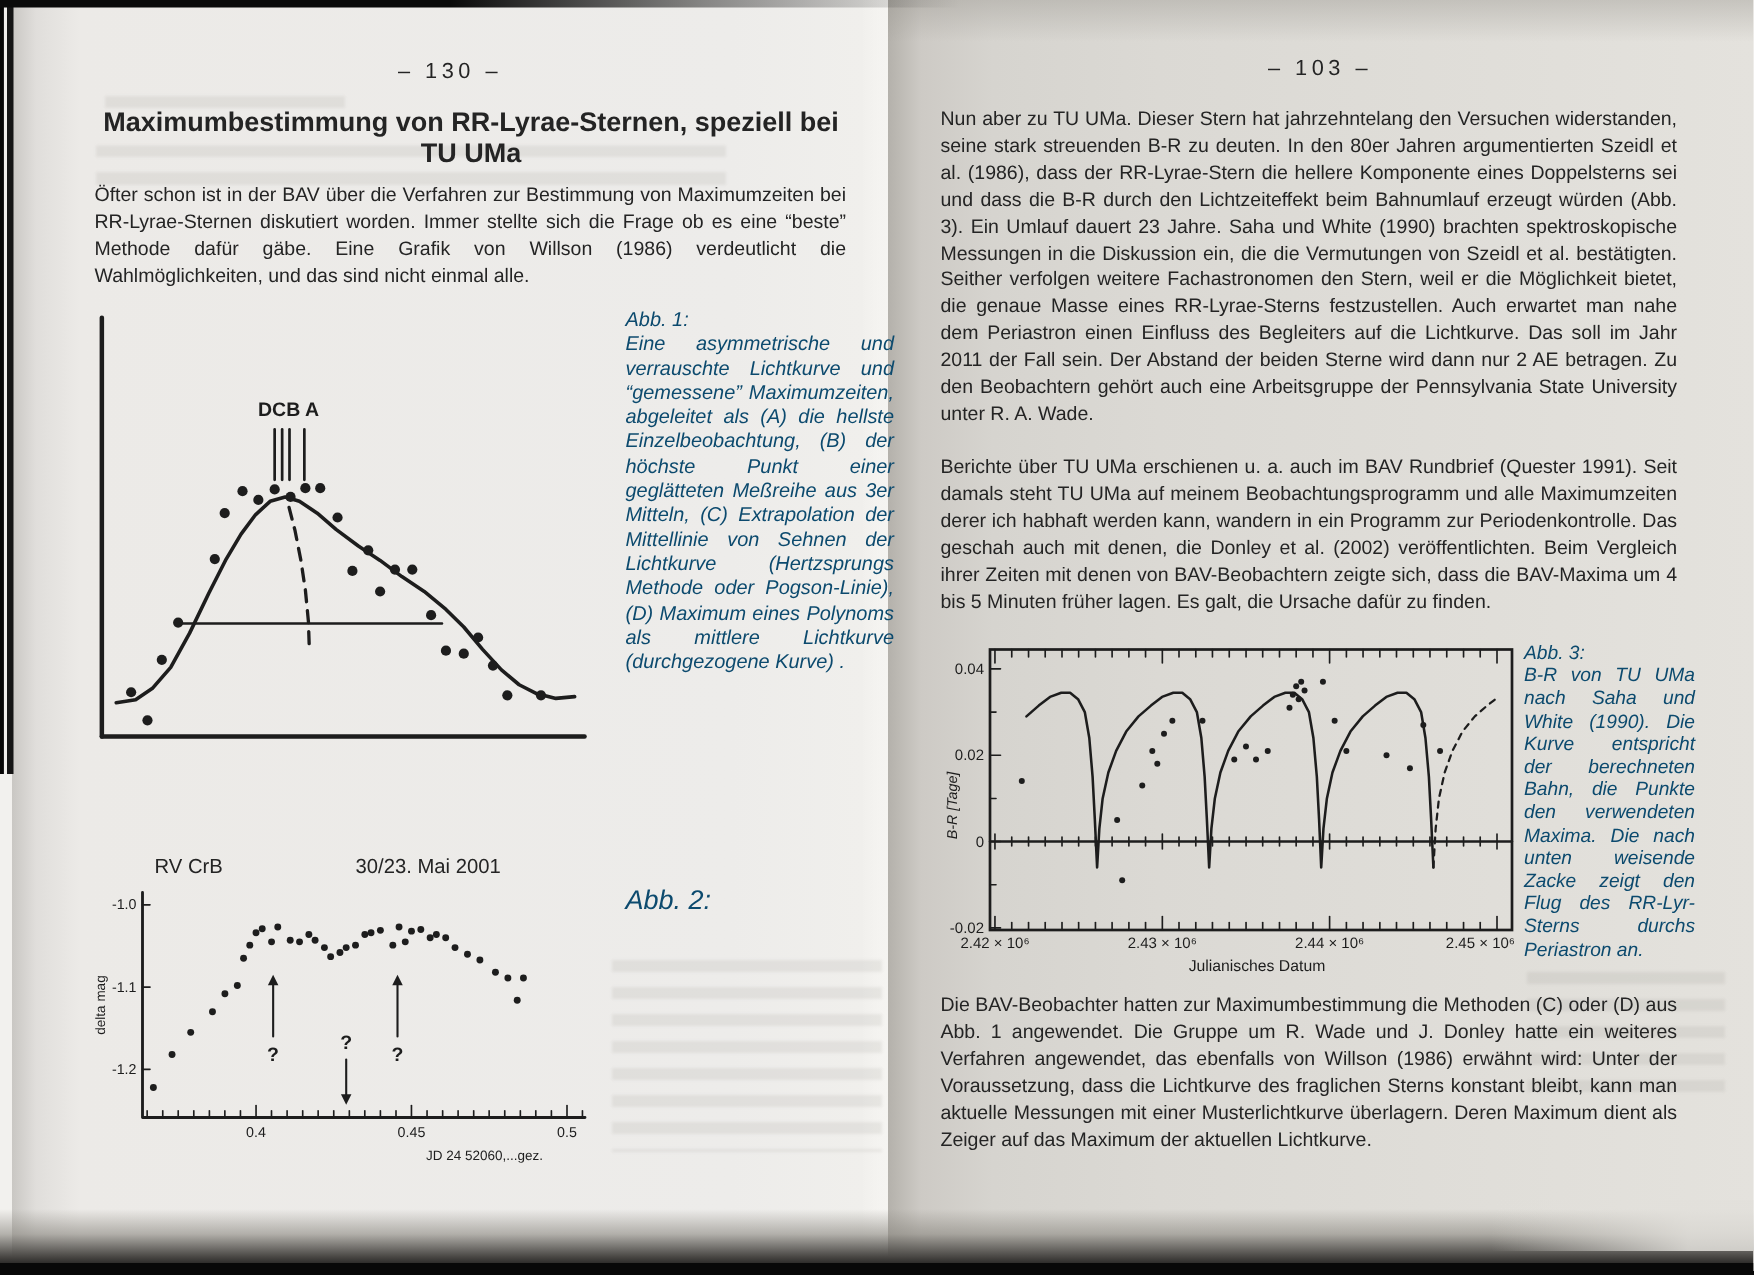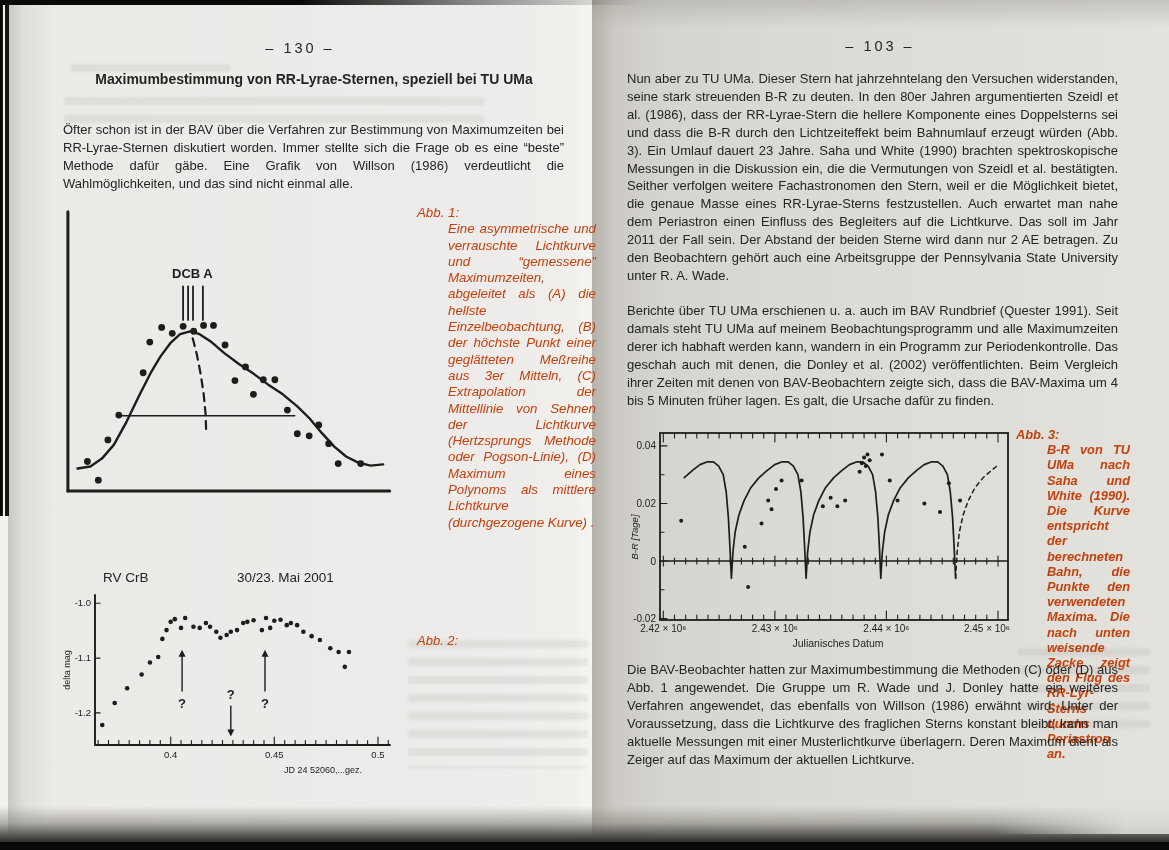--- a/index.html
+++ b/index.html
@@ -20,27 +20,27 @@
     background:linear-gradient(90deg,#0a0a0a 0 300px,rgba(10,10,10,.45) 470px,rgba(10,10,10,0) 640px);}
   .edge-bottom{position:absolute;left:0;top:806px;width:1169px;height:44px;
     background:linear-gradient(180deg,rgba(170,167,161,0) 0%,rgba(138,135,128,.6) 38%,#4a4845 72%,#121110 92%,#050505 100%);}
   .edge-bottom-black{position:absolute;left:0;top:842px;width:1169px;height:8px;background:#080808;}
   .band-fade{position:absolute;right:0;top:800px;width:175px;height:34px;
     background:linear-gradient(90deg,rgba(221,219,214,0),rgba(226,224,219,.85) 75%);}
   .ghost{position:absolute;opacity:.38;filter:blur(1.2px);pointer-events:none;
     background:repeating-linear-gradient(180deg,rgba(140,137,130,.35) 0 8px,rgba(140,137,130,0) 8px 18px);}
   .txt{position:absolute;font-size:13px;line-height:17.9px;text-align:justify;}
   .pagenum{position:absolute;font-size:14.5px;letter-spacing:3px;text-align:center;}
-  .title{position:absolute;font-weight:bold;font-size:14px;text-align:center;}
+  .title{position:absolute;font-weight:bold;font-size:18px;text-align:center;}
   .author{position:absolute;font-size:14px;text-align:center;}
-  .caption{position:absolute;font-style:italic;color:#c2410c;}
-  .caption .cap-body{text-align:justify;margin-left:31px;}
+  .caption{position:absolute;font-style:italic;color:#0c4a6e;}
+  .caption .cap-body{text-align:justify;}
   .abb1{font-size:13.3px;line-height:16.3px;}
-  .abb2{font-size:13px;line-height:17.6px;margin-top:40px;}
-  .abb3{font-size:12.8px;line-height:15.2px;font-weight:bold;}
+  .abb2{font-size:18px;line-height:17.6px;}
+  .abb3{font-size:12.8px;line-height:15.2px;}
   .figlabel{position:absolute;font-size:13.5px;}
   .underline{}
   svg{position:absolute;overflow:visible;}
 </style>
 </head>
 <body>
 
 <div id="stage">
 
   <div class="page left"></div>

